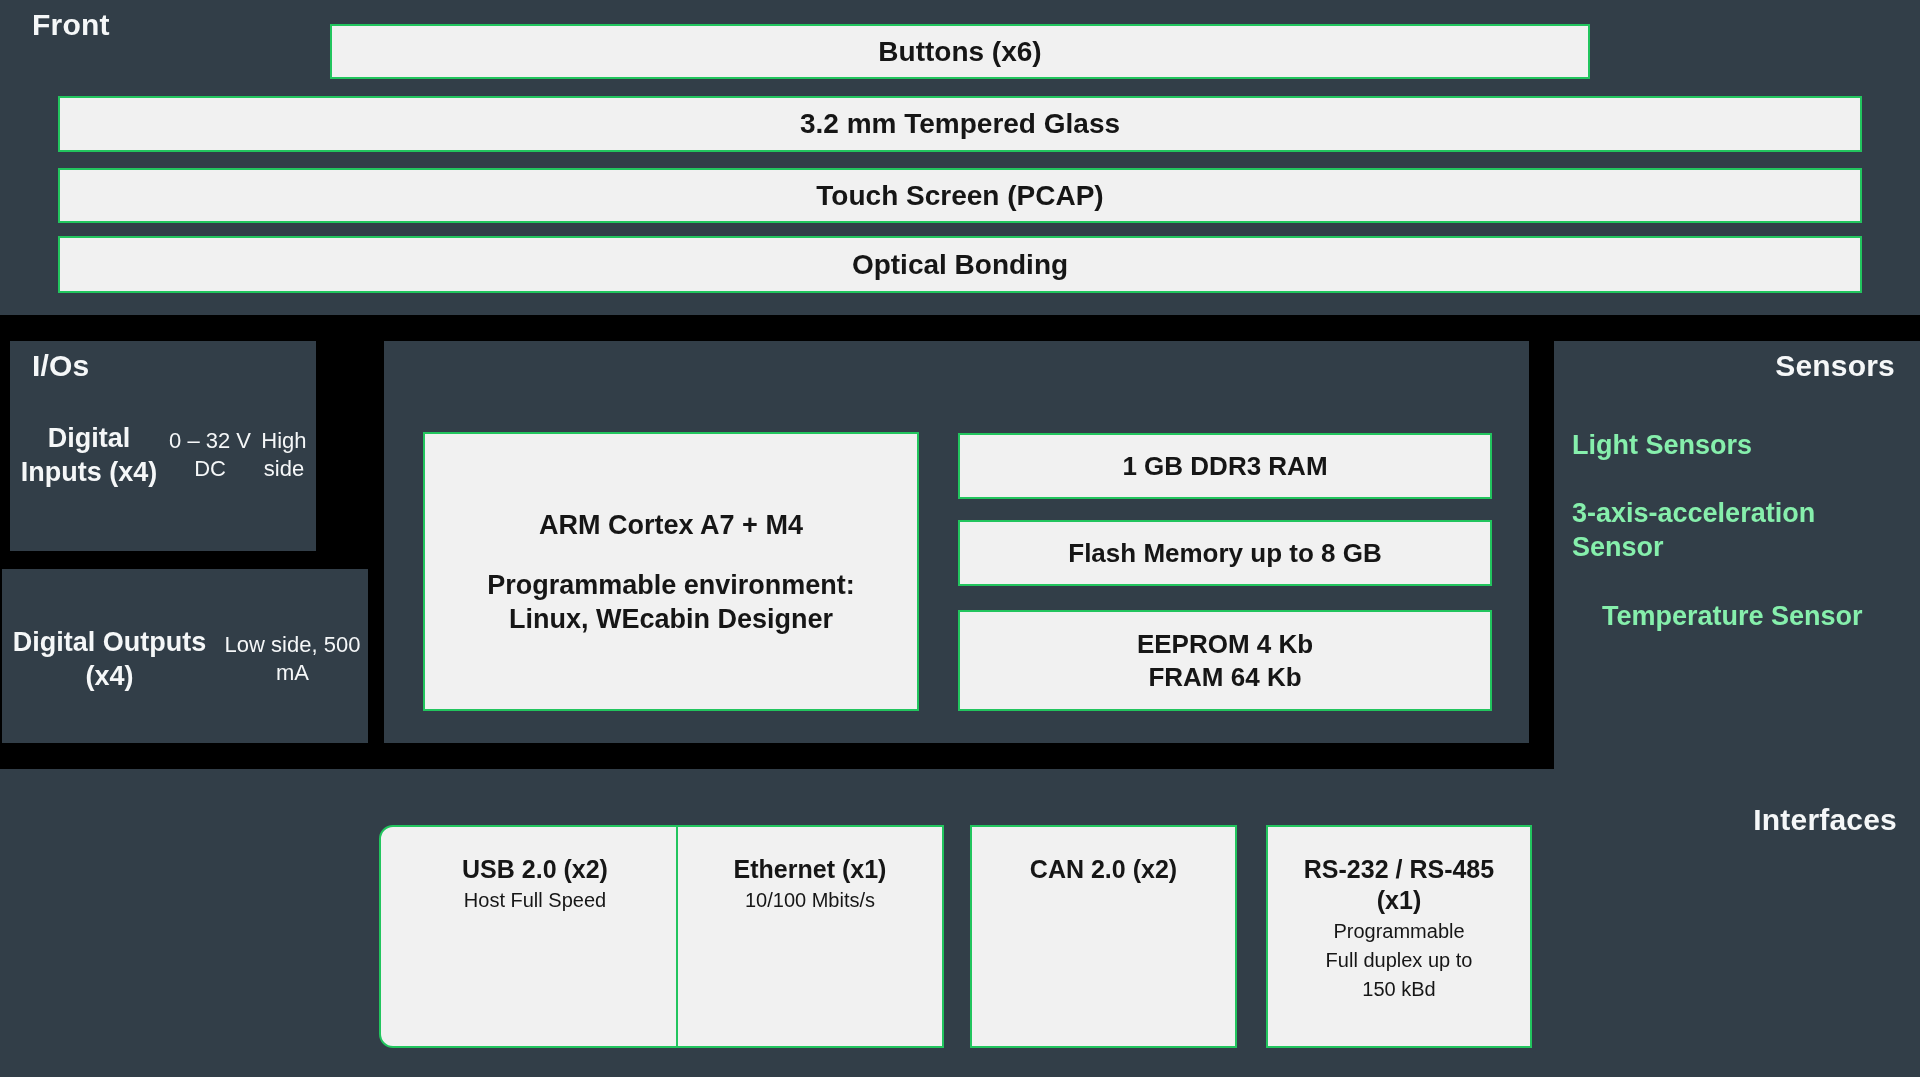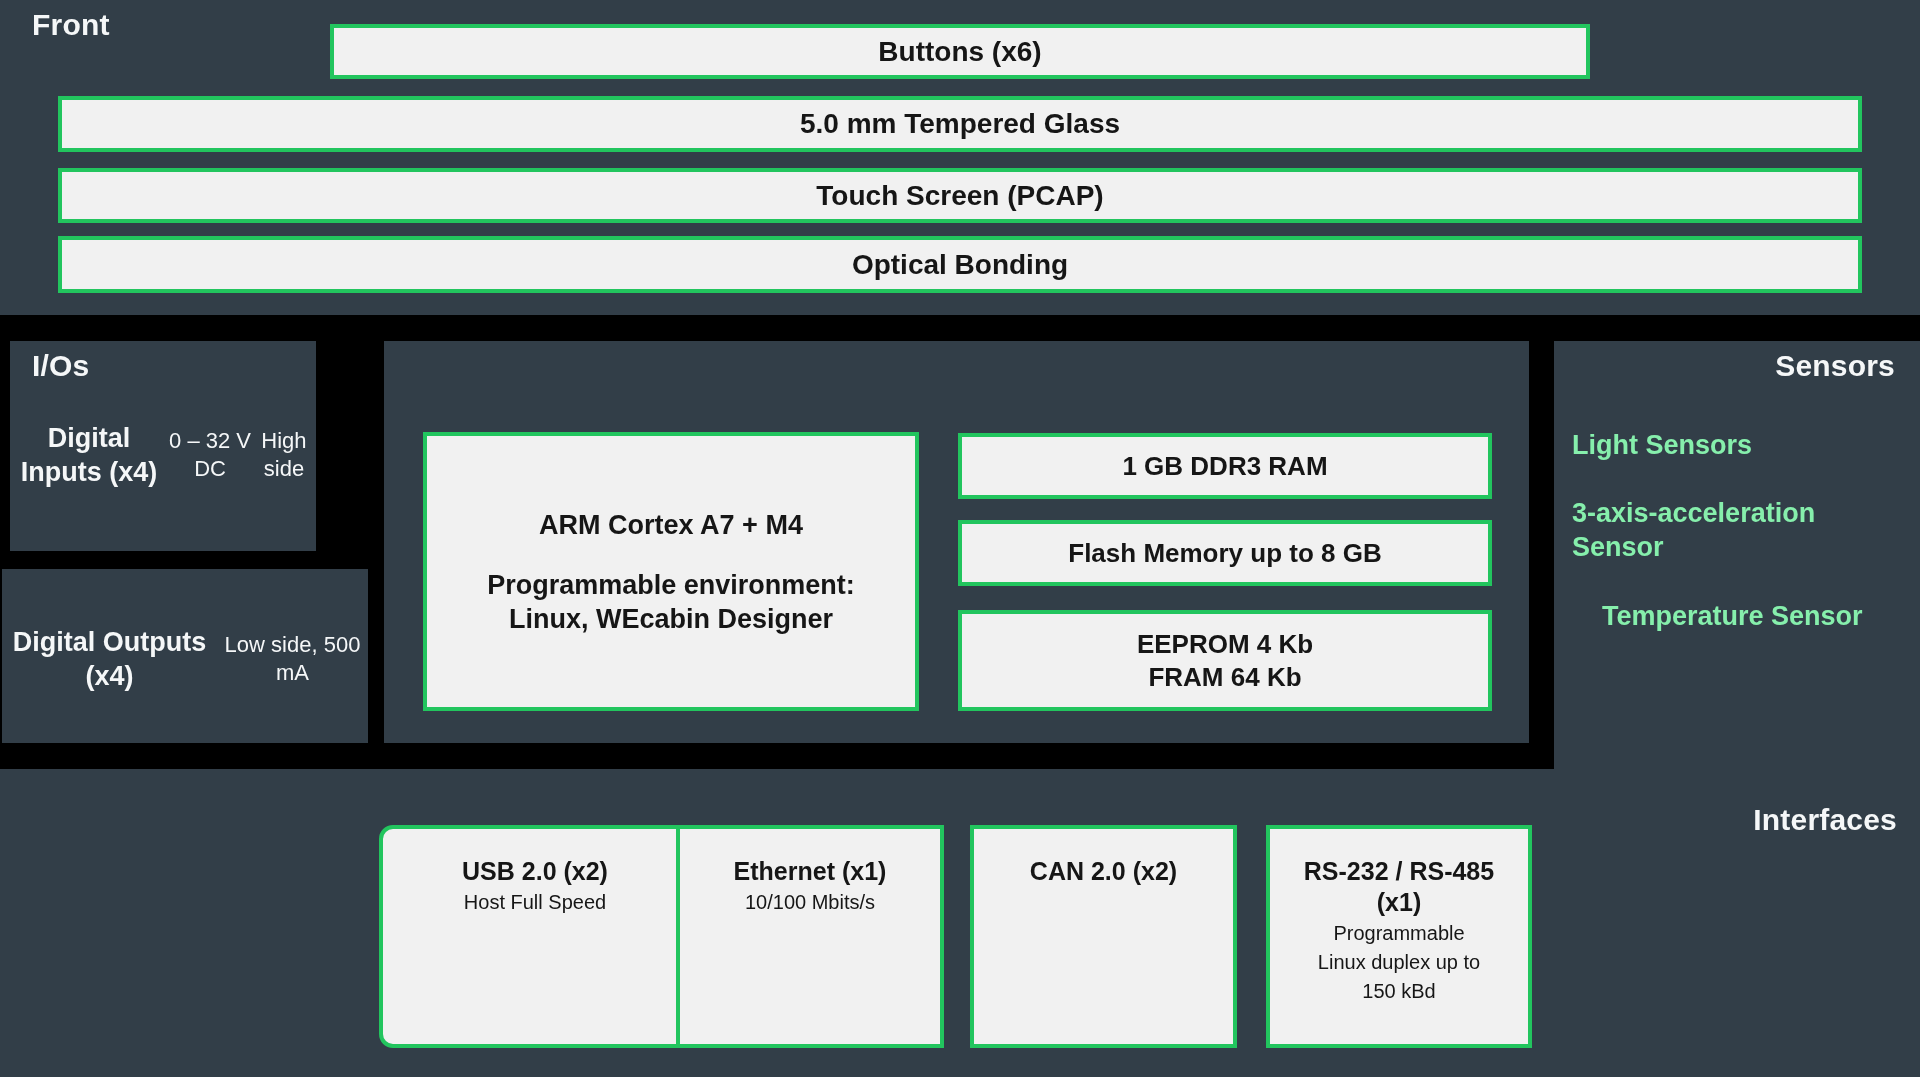--- a/index.html
+++ b/index.html
@@ -7,21 +7,21 @@
     position:relative;width:1920px;height:1077px;background:#000;
     font-family:"Liberation Sans","DejaVu Sans",sans-serif;overflow:hidden;
   }
   .panel{position:absolute;background:#323E48;box-sizing:border-box;}
   .heading{
     position:absolute;font-size:30px;font-weight:700;color:#F5F7F8;
     letter-spacing:0.2px;white-space:nowrap;
   }
   
   .bar,.wbox,.ibox{
-    position:absolute;background:#F1F1F1;border:4px solid #22c55e;
+    position:absolute;background:#F1F1F1;border:2px solid #22c55e;
     box-sizing:border-box;color:#161616;
   }
   .bar{
     display:flex;align-items:center;justify-content:center;
     font-size:28px;font-weight:700;
   }
   .wbox{
     display:flex;flex-direction:column;align-items:center;justify-content:center;
     text-align:center;font-weight:700;
   }
@@ -50,21 +50,21 @@
   .ibox-sub:first-of-type{margin-top:4px;}
 </style>
 </head>
 <body>
 
 <div class="stage">
 
   <section class="panel" style="left:0;top:0;width:1920px;height:315px;">
     <div class="heading" style="left:32px;top:8px;">Front</div>
     <div class="bar" style="left:330px;top:24px;width:1260px;height:55px;">Buttons (x6)</div>
-    <div class="bar" style="left:58px;top:96px;width:1804px;height:56px;">5.0 mm Tempered Glass</div>
+    <div class="bar" style="left:58px;top:96px;width:1804px;height:56px;">3.2 mm Tempered Glass</div>
     <div class="bar" style="left:58px;top:236px;width:1804px;height:57px;">Optical Bonding</div>
     <div class="bar" style="left:58px;top:168px;width:1804px;height:55px;">Touch Screen (PCAP)</div>
   </section>
 
   <section class="panel" style="left:10px;top:341px;width:306px;height:210px;">
     <div class="heading" style="left:22px;top:8px;">I/Os</div>
     <div class="io-block" style="top:80px;">
       <div class="io-title">Digital Inputs (x4)</div>
       <div class="io-sub">0 – 32 V DC</div>
       <div class="io-sub">High side</div>
@@ -117,18 +117,18 @@
     </div>
 
     <div class="ibox" style="left:970px;width:267px;">
       <div class="ibox-title">CAN 2.0 (x2)</div>
     </div>
 
     <div class="ibox" style="left:1266px;width:266px;">
       <div class="ibox-title">RS-232 / RS-485</div>
       <div class="ibox-title">(x1)</div>
       <div class="ibox-sub">Programmable</div>
-      <div class="ibox-sub">Linux duplex up to</div>
+      <div class="ibox-sub">Full duplex up to</div>
       <div class="ibox-sub">150 kBd</div>
     </div>
   </section>
 
 </div>
 
 </body></html>

